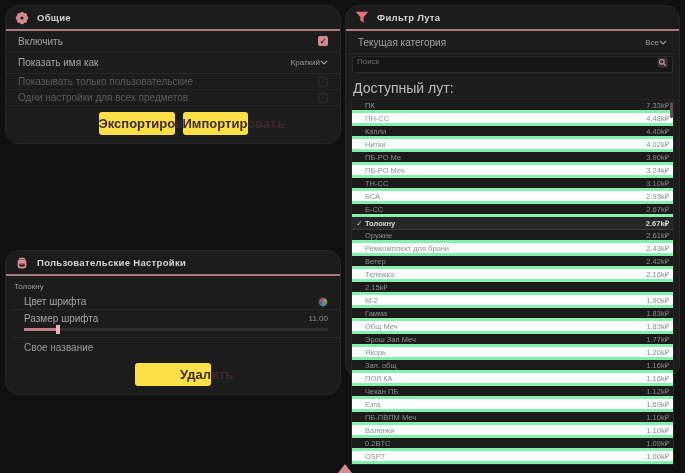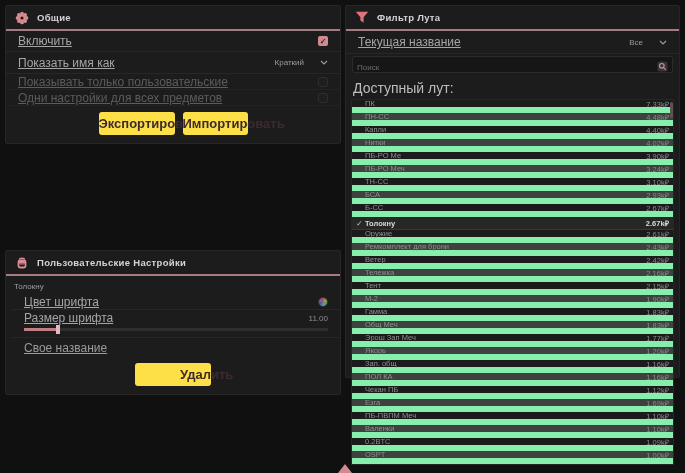--- a/index.html
+++ b/index.html
@@ -8,40 +8,40 @@
     background:#101010;
     font-family:"Liberation Sans", sans-serif;
     color:#a8a8a8;
     position:relative;
   }
   .page { display:flex; gap:4px; padding:5px; height:100%; }
   .col { display:flex; flex-direction:column; }
   .col-left { width:336px; gap:106px; }
   .col-right { width:335px; }
 
-  .panel { background:#1c1c1c; border:1px solid #262626; border-radius:2px; }
+  .panel { background:#1c1c1c; border:1px solid #262626; border-radius:14px; }
   .panel-header { display:flex; align-items:center; gap:8px; padding:5px 9px; height:23px; }
   .panel-title { color:#d6d4d4; font-size:9.5px; font-weight:bold; letter-spacing:.3px; }
   .panel-divider { height:2px; background:#a67c82; margin:0; }
 
   
   .row { display:flex; align-items:center; justify-content:space-between;
          padding:0 12px; border-bottom:1px solid #272727; }
   .row:last-child { border-bottom:none; }
-  .row .lbl { font-size:12px; color:#a5a5a5;text-decoration:underline; }
+  .row .lbl { font-size:10px; color:#a5a5a5; }
   .row.dim .lbl { color:#5c5c5c; }
   .row.dim { border-bottom:1px solid #222; }
 
   .checkbox { width:10px; height:10px; border-radius:2px; display:flex;
               align-items:center; justify-content:center; }
   .checkbox.checked { background:#d08a90; color:#2b2326; font-size:8px; font-weight:bold; }
   .checkbox.empty { border:1px solid #343434; background:#1f1f1f; }
   .checkbox.empty.dim { border-color:#2c2c2c; }
 
-  .dropdown { display:flex; align-items:center; gap:16px; color:#9b9b9b; font-size:8px; cursor:default; }
+  .dropdown { display:flex; align-items:center; gap:0; color:#9b9b9b; font-size:8px; cursor:default; }
   .chev { display:inline-block; }
 
   .btn { background:#fde047; color:#3c2b2e; border:none; border-radius:3px;
          font-family:"Liberation Sans",sans-serif; font-size:13px; font-weight:bold;
          padding:4px 0; text-align:center; }
   .btn-row { display:flex; justify-content:center; gap:8px; padding:6px 0 8px 0; }
   .btn-export { width:76px; } .btn-import { width:65px; }
   .btn-delete { width:76px; display:block; margin:6px auto 8px auto;padding-left:45px; }
 
   
@@ -57,29 +57,29 @@
   .slider-row { padding:0 12px 6px 12px; border-bottom:1px solid #272727; }
   .slider-track { position:relative; height:3px; background:#2e2e2e; width:100%; margin-top:2px; }
   .slider-fill { position:absolute; left:0; top:0; height:3px; width:34px; background:#c17e85; }
   .slider-handle { position:absolute; left:32px; top:-3px; width:4px; height:9px; background:#e3b7bb; }
   .input-row { height:19px; }
   .input-row .lbl { color:#9a9a9a;text-align:center; }
 
   
   .loot-row-top { height:23px; }
   .search-box { margin:2px 6px 4px 6px; height:17px; background:#161616;
-    border:1px solid #2b2b2b; border-radius:2px; display:flex; align-items:flex-end;
+    border:1px solid #2b2b2b; border-radius:2px; display:flex; align-items:flex-start;
     justify-content:space-between; padding:0 4px; }
   .search-box .ph { font-size:8px; color:#6d6d6d; }
   .list-label { font-size:14px; color:#bdbdbd; padding:3px 7px 3px 7px; }
   .loot-list { margin:0 5px 5px 5px; border:1px solid #262626; position:relative;
     background:#171717; }
   .loot-row { display:flex; align-items:center; height:13px; padding:0 4px 0 2px;
-    border-bottom:6px solid #86efac; background:#1b1b1b; }
-  .loot-row.alt { background:#404040; }
+    border-bottom:3px solid #86efac; background:#1b1b1b; }
+  .loot-row.alt { background:#ffffff; }
   .loot-row .check { width:11px; font-size:7.5px; color:#c9c9c9; text-align:center; }
   .loot-row .nm { flex:1; font-size:7.5px; color:#8f8f8f;
     white-space:nowrap; overflow:hidden; }
   .loot-row .vl { font-size:7.5px; color:#8a8a8a; }
   .loot-row.selected { background:#272727; border-bottom:1px solid #3a3a3a; }
   .loot-row.selected .nm, .loot-row.selected .vl { color:#d9d9d9; font-weight:bold; }
   .scroll-thumb { position:absolute; right:0; top:2px; width:3px; height:16px;
     background:#5e5153; border-radius:2px; }
 
   
@@ -199,21 +199,21 @@
         <span>
           <svg class="icon-svg" width="14" height="13" viewBox="0 0 14 13">
             <path d="M0.8 0.8 L13.2 0.8 L8.6 6.2 L8.6 11.8 L5.4 9.6 L5.4 6.2 Z" fill="#e0717f"></path>
           </svg>
         </span>
         <span class="panel-title">Фильтр Лута</span>
       </div>
       <div class="panel-divider"></div>
 
       <div class="row loot-row-top">
-        <span class="lbl">Текущая название</span>
+        <span class="lbl">Текущая категория</span>
         <span class="dropdown">
           <span>Все</span>
           <span class="chev">
             <svg class="icon-svg" width="8" height="5" viewBox="0 0 8 5">
                 <polyline points="1,1 4,4 7,1" fill="none" stroke="#9a9a9a" stroke-width="1.2"></polyline>
               </svg>
           </span>
         </span>
       </div>
 
@@ -297,21 +297,20 @@
             <span class="nm">Ветер</span>
             <span class="vl">2.42k₽</span>
           </div>
           <div class="loot-row alt">
             <span class="check"></span>
             <span class="nm">Тележка</span>
             <span class="vl">2.16k₽</span>
           </div>
           <div class="loot-row">
             <span class="check"></span>
-            <span class="nm">Тент</span>
             <span class="vl">2.15k₽</span>
           </div>
           <div class="loot-row alt">
             <span class="check"></span>
             <span class="nm">М-2</span>
             <span class="vl">1.90k₽</span>
           </div>
           <div class="loot-row">
             <span class="check"></span>
             <span class="nm">Гамма</span>

